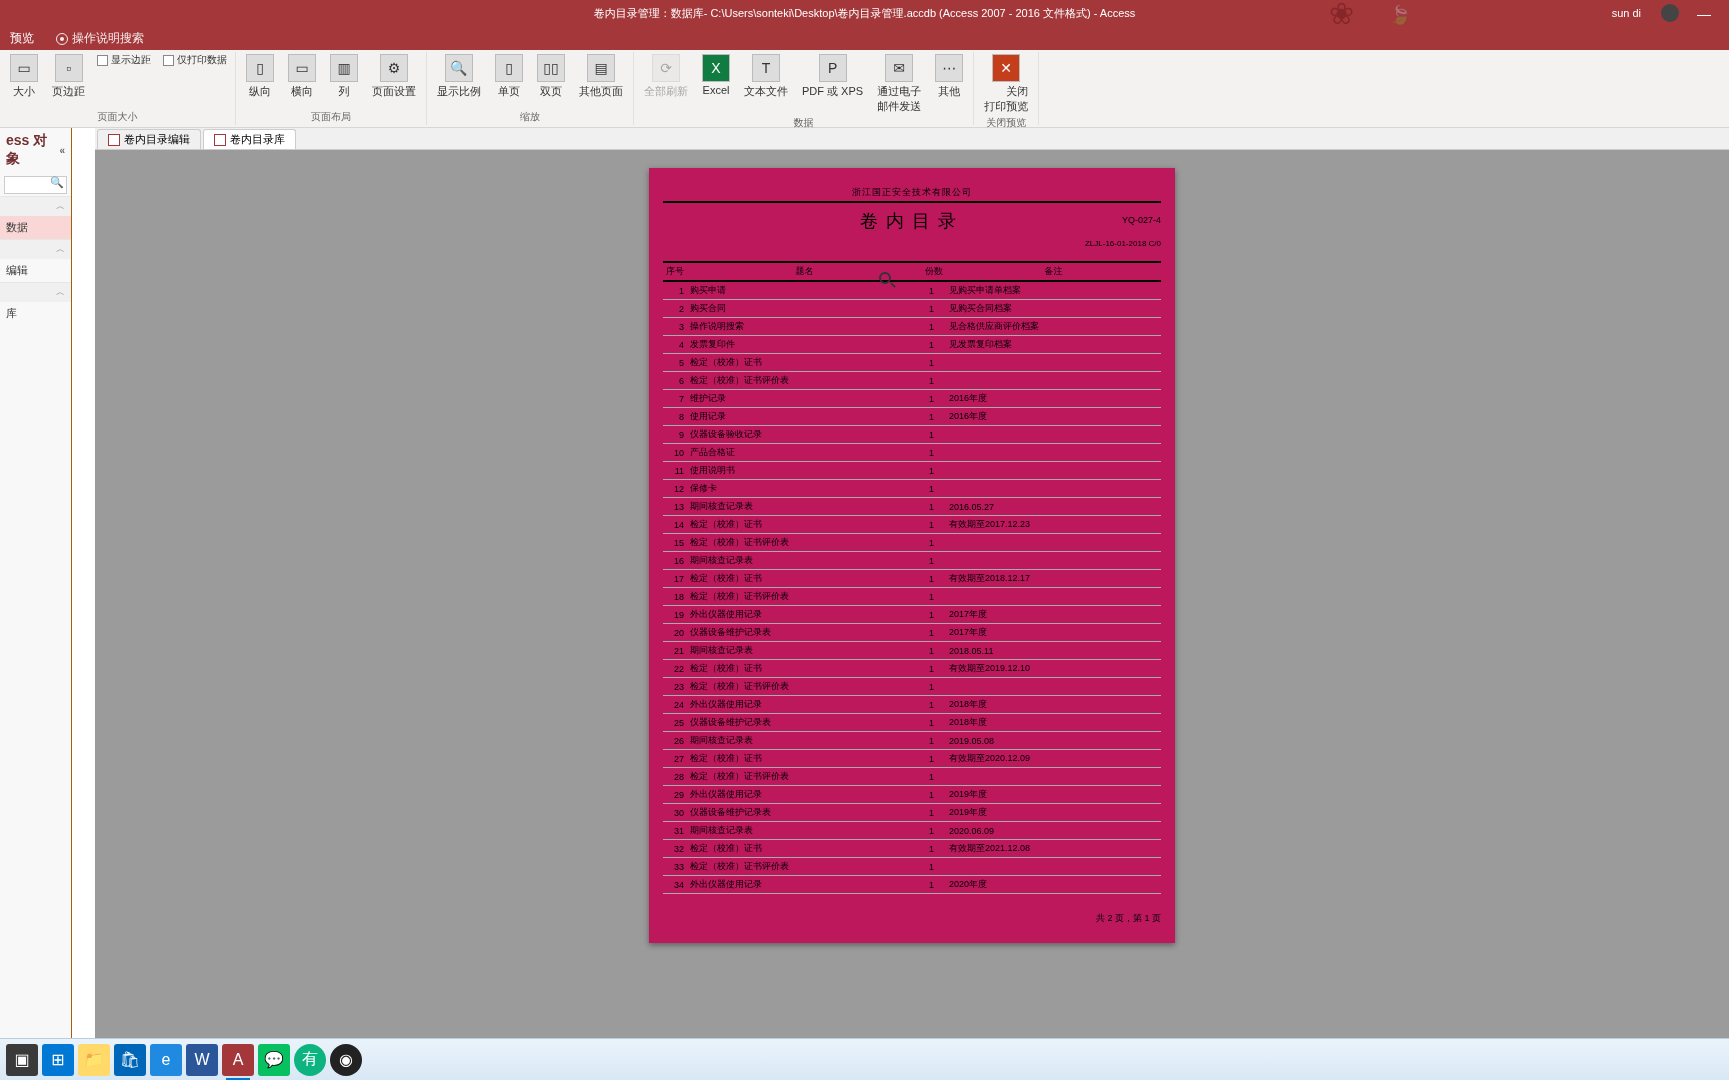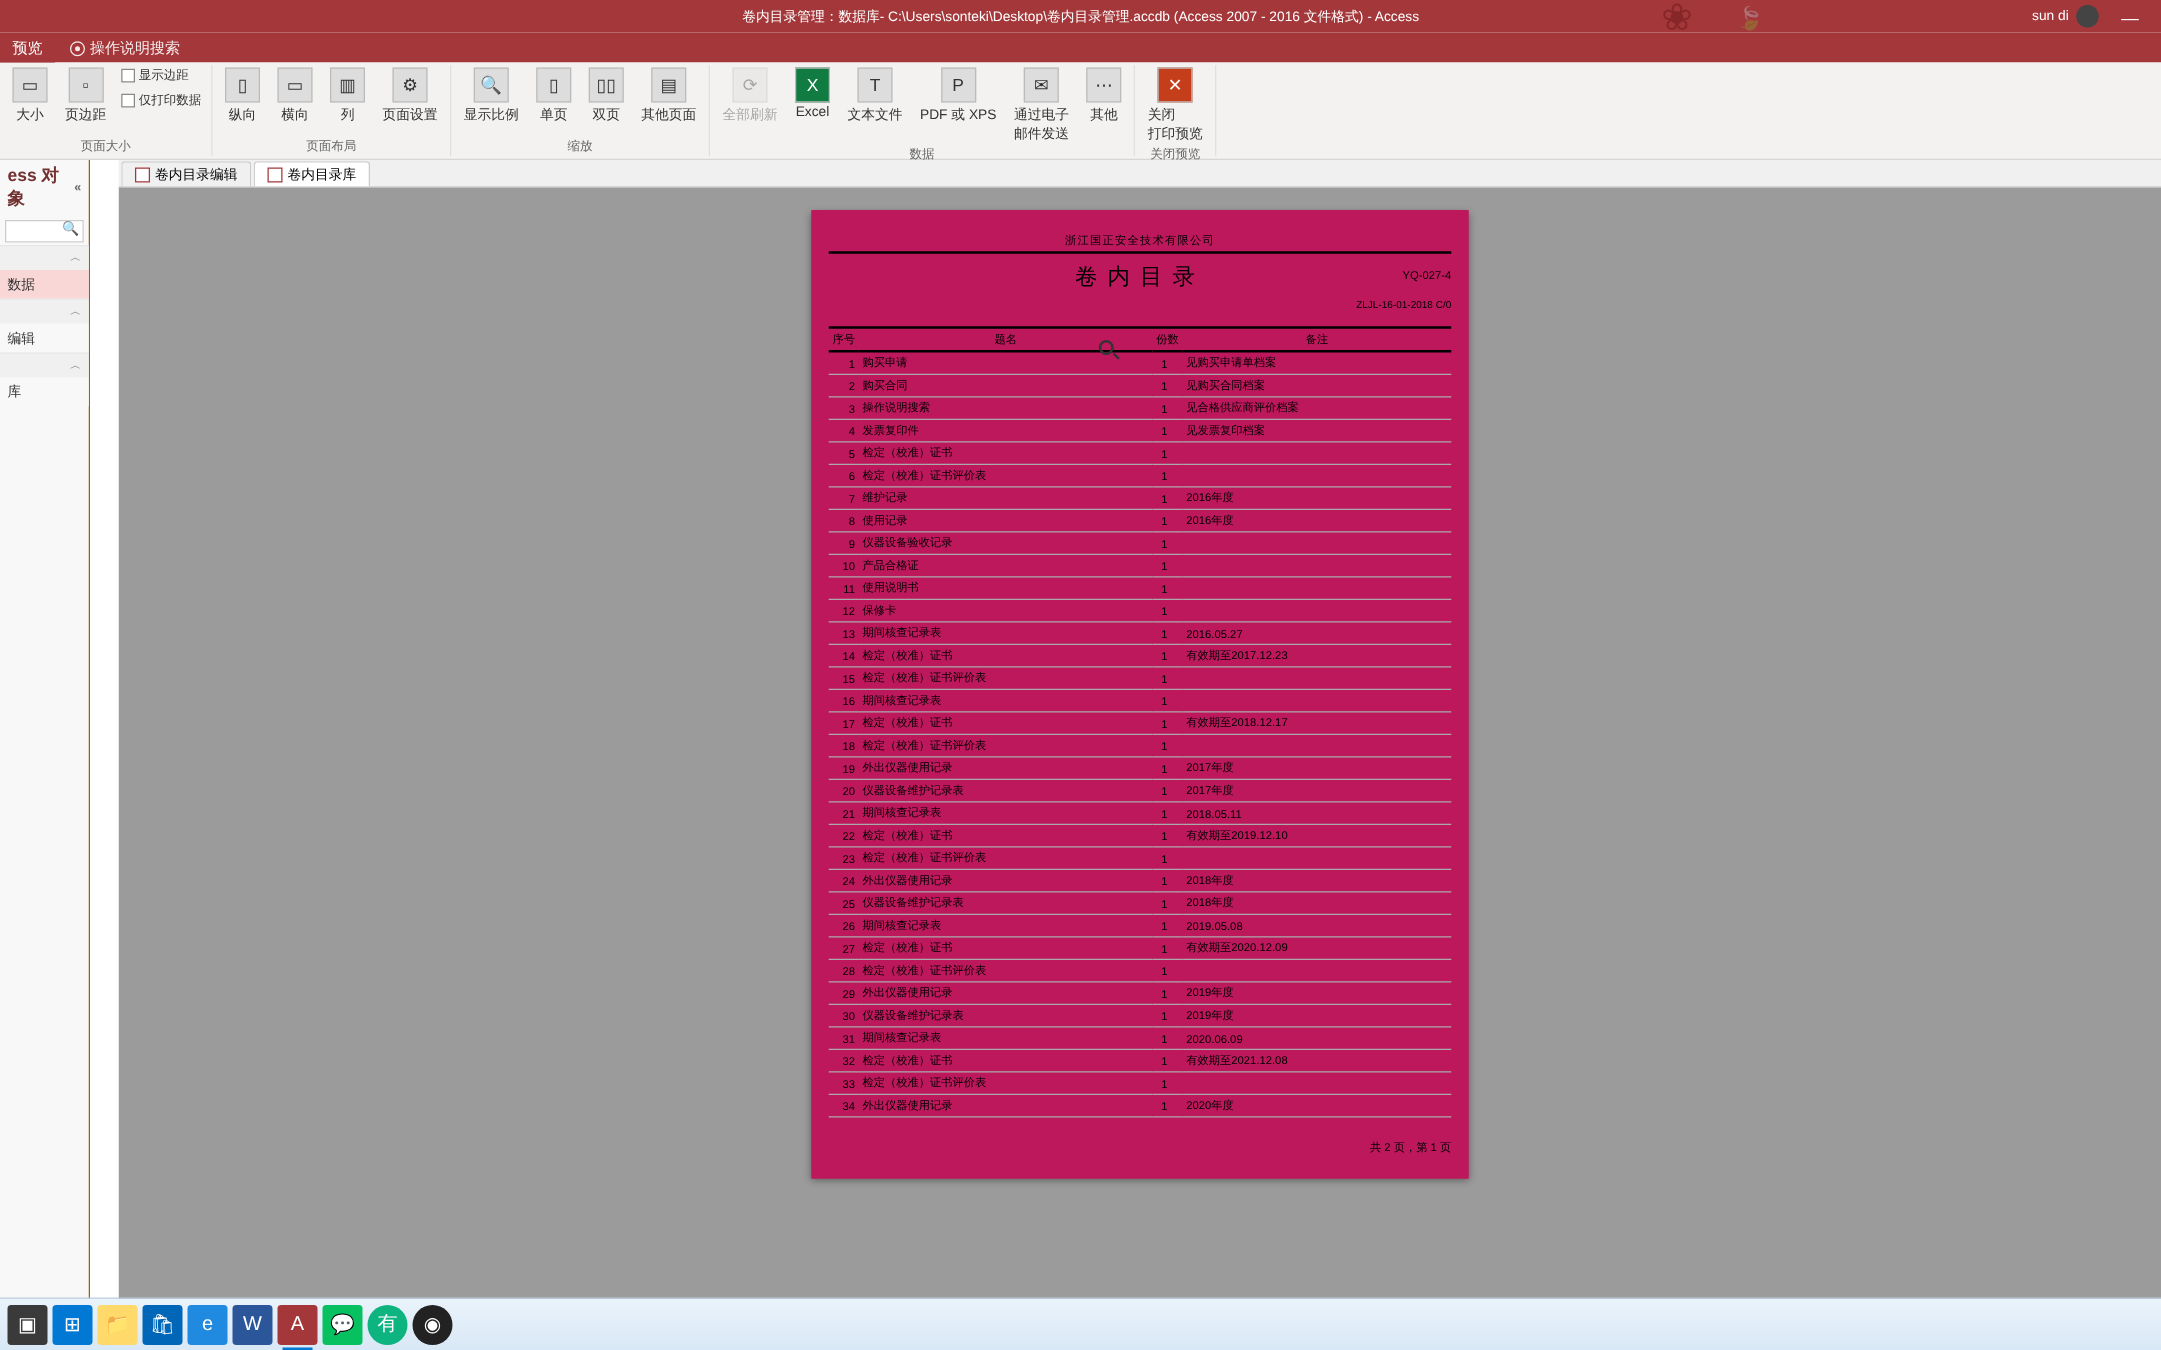--- a/index.html
+++ b/index.html
@@ -1,19 +1,19 @@
 <!DOCTYPE html>
 <html><head>
 <meta charset="utf-8">
 <style>
 *{margin:0;padding:0;box-sizing:border-box;font-family:"Microsoft YaHei","SimSun",sans-serif}
 body{width:1729px;height:1080px;background:#fff;overflow:hidden;position:relative}
 .titlebar{height:26px;background:#a3373a;display:flex;align-items:center;color:#fff;font-size:11px;position:relative}
 .titlebar .title{position:absolute;left:50%;transform:translateX(-50%)}
-.titlebar .user{position:absolute;right:50px;display:flex;align-items:center;gap:6px}
+.titlebar .user{position:absolute;right:50px;display:flex;align-items:center;gap:20px}
 .titlebar .avatar{width:18px;height:18px;border-radius:50%;background:#444}
 .tabbar{height:24px;background:#a3373a;display:flex;align-items:flex-end;padding-left:0;color:#fff;font-size:12px}
 .tab{padding:3px 10px;margin-right:2px}
 .tab.active{background:#a3373a}
 .tell{display:flex;align-items:center;gap:4px;padding:3px 10px;opacity:.9}
 .tell .bulb{width:12px;height:12px;border:1px solid #fff;border-radius:50%;position:relative}
 .tell .bulb::after{content:"";position:absolute;width:4px;height:4px;background:#fff;left:3px;top:3px;border-radius:50%}
 .ribbon{height:78px;background:#f3f2f1;border-bottom:1px solid #d6d6d6;display:flex;padding:2px 0}
 .ribgrp{display:flex;flex-direction:column;align-items:center;border-right:1px solid #e0e0e0;padding:0 4px}
 .ribgrp .row{display:flex;gap:2px;flex:1;align-items:flex-start}
@@ -104,21 +104,21 @@
   <div class="ribgrp">
     <div class="row">
       <div class="rbtn">
           <div class="ic">▭</div>
           <span>大小</span>
         </div>
       <div class="rbtn">
           <div class="ic">▫</div>
           <span>页边距</span>
         </div>
-      <div style="display:flex;flex-direction:column;justify-content:space-between;gap:4px">
+      <div style="display:flex;flex-direction:row;justify-content:space-between;gap:4px">
         <label class="chk">
             <span class="box"></span>
             <span>显示边距</span>
           </label>
         <label class="chk">
             <span class="box"></span>
             <span>仅打印数据</span>
           </label>
       </div>
     </div>
@@ -197,21 +197,21 @@
           <span>其他</span>
         </div>
     </div>
     <div class="lbl">数据</div>
   </div>
 
   <div class="ribgrp">
     <div class="row">
       <div class="rbtn">
           <div class="ic" style="background:#c43e1c;color:#fff">✕</div>
-          <span style="white-space:pre;text-align:left">关闭
+          <span style="white-space:pre;text-align:right">关闭
 打印预览</span>
         </div>
     </div>
     <div class="lbl">关闭预览</div>
   </div>
 </div>
 
 <div class="navpane">
   <div class="navhdr">
     <span>ess 对象</span>

